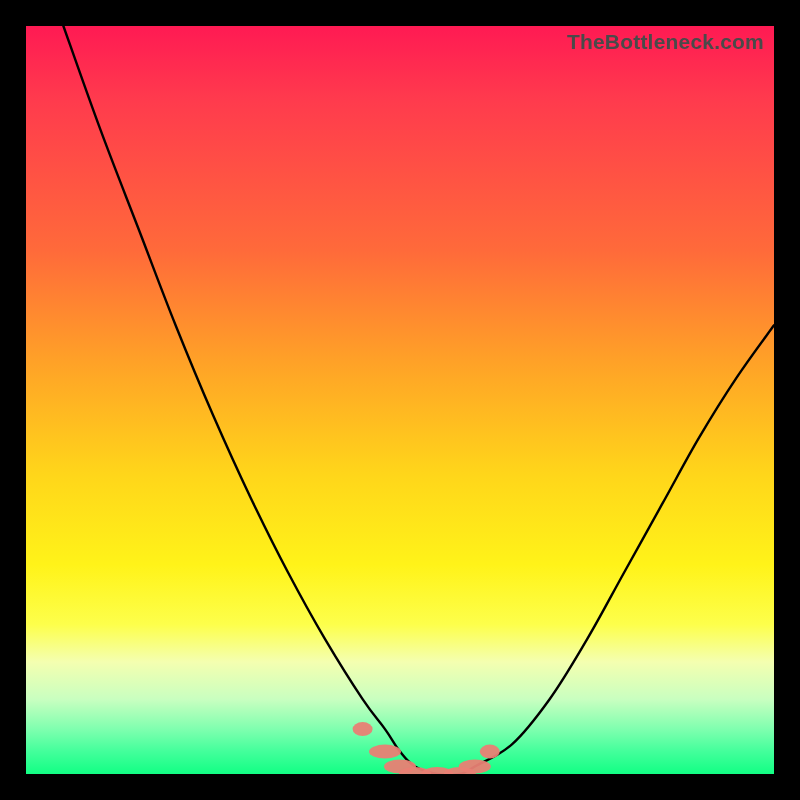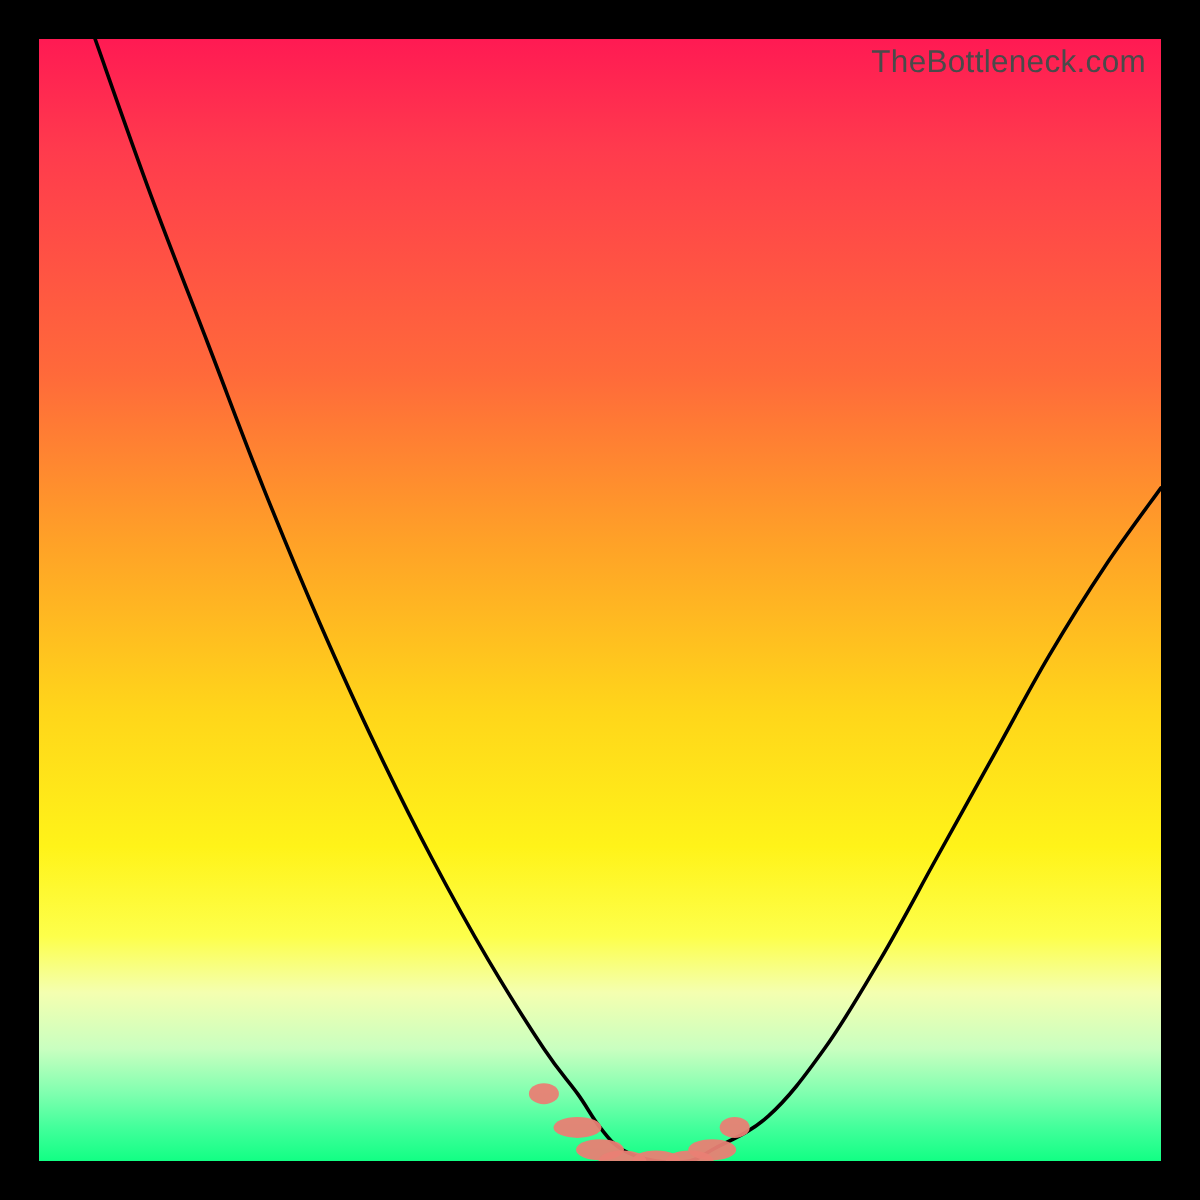--- a/index.html
+++ b/index.html
@@ -39,21 +39,21 @@
       #43ff9b 97%,
       #12ff84 100%
     );
   }
   .watermark {
     position: absolute;
     top: 4px;
     right: 10px;
     color: #4a4a4a;
     font-size: 21px;
-    font-weight: 400;
+    font-weight: 700;
     letter-spacing: 0.2px;
     pointer-events: none;
     user-select: none;
   }
   svg.curves {
     position: absolute;
     left: 0;
     top: 0;
     width: 748px;
     height: 748px;

